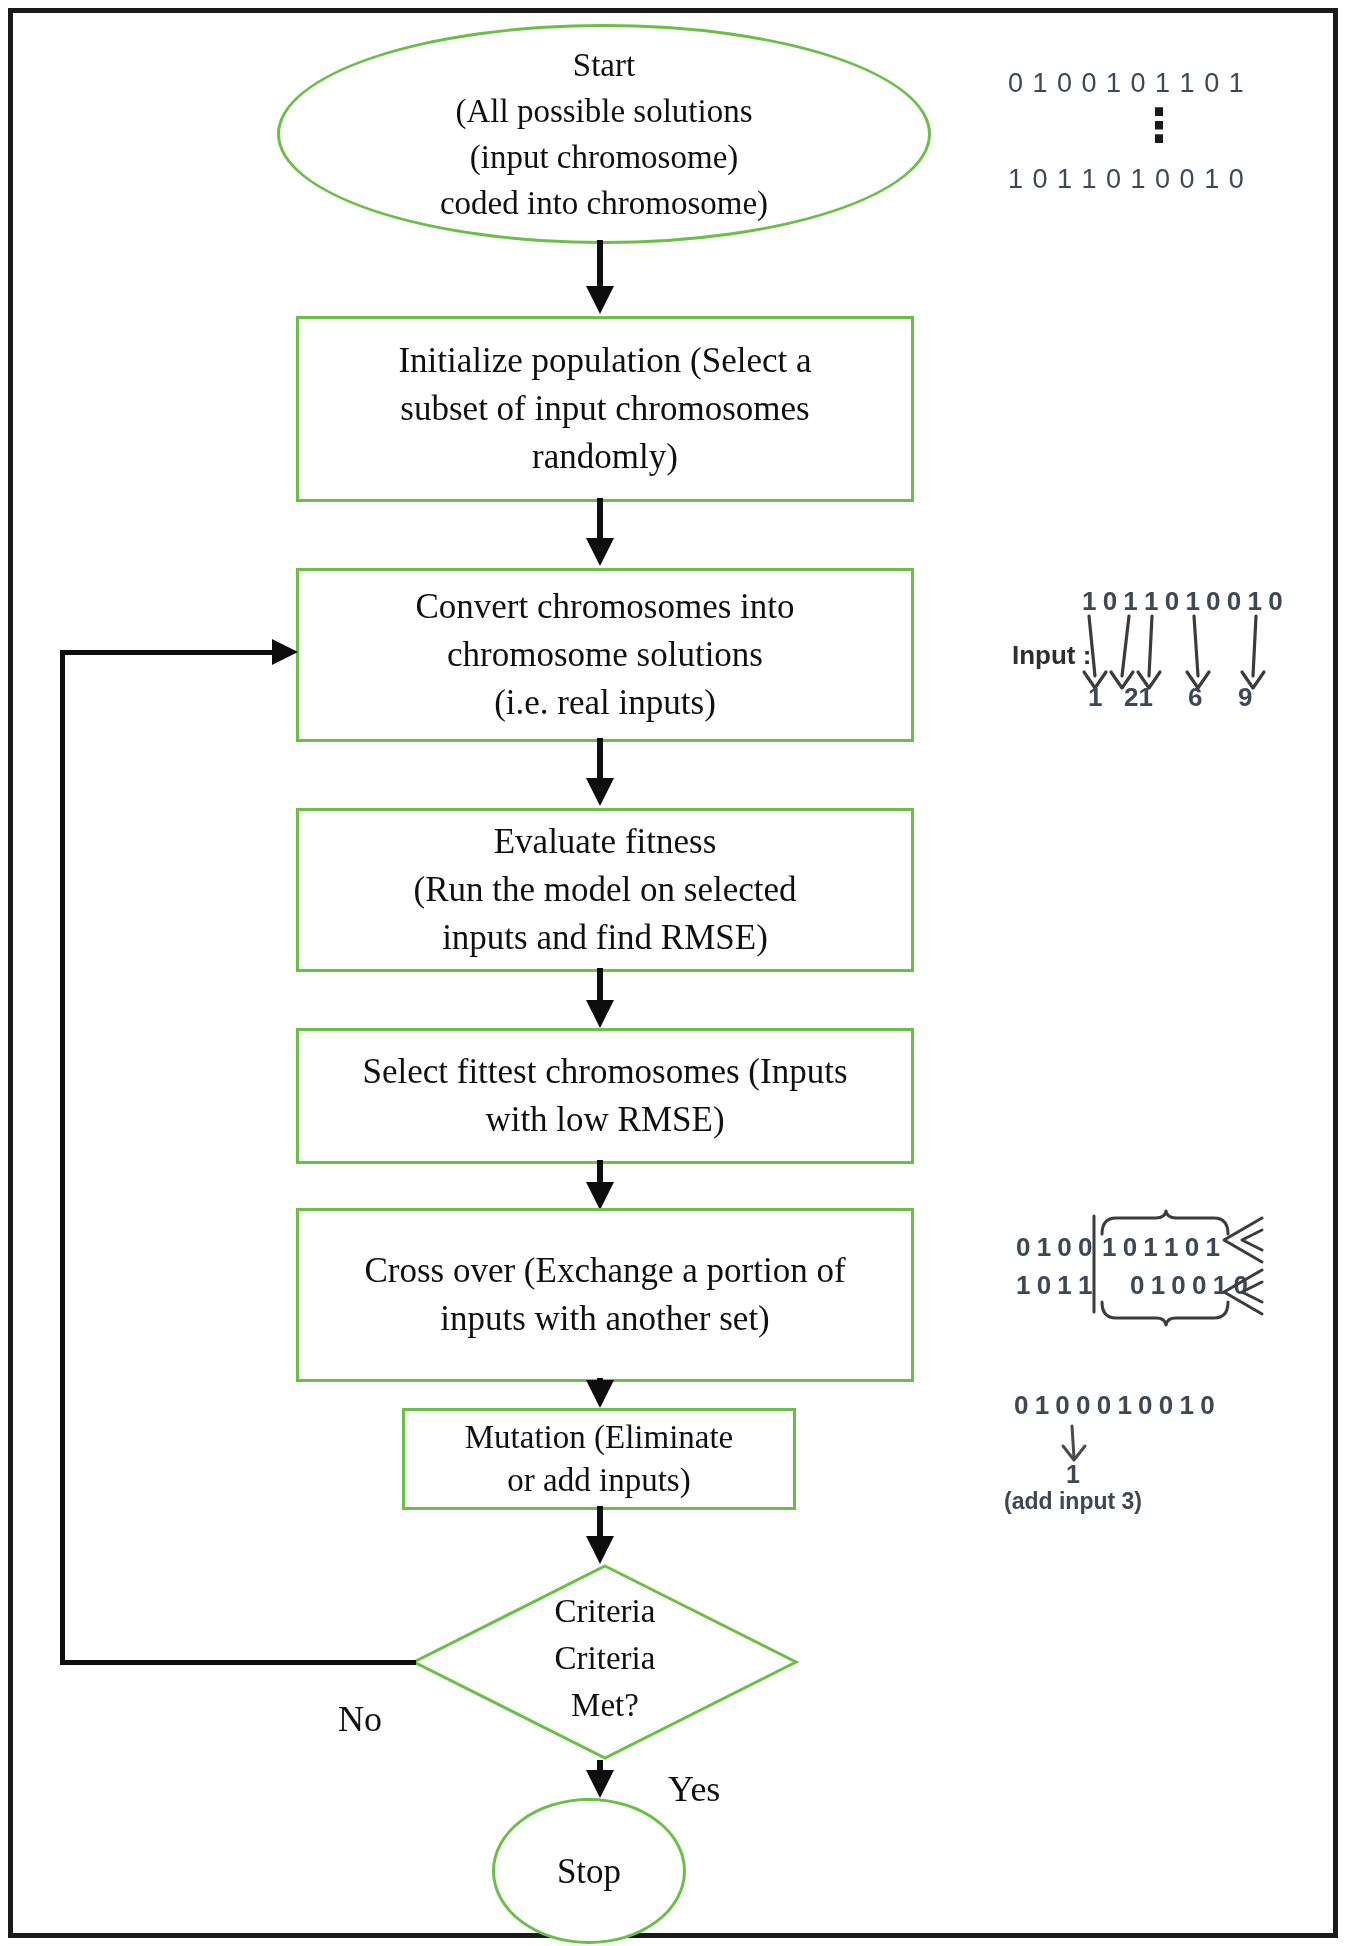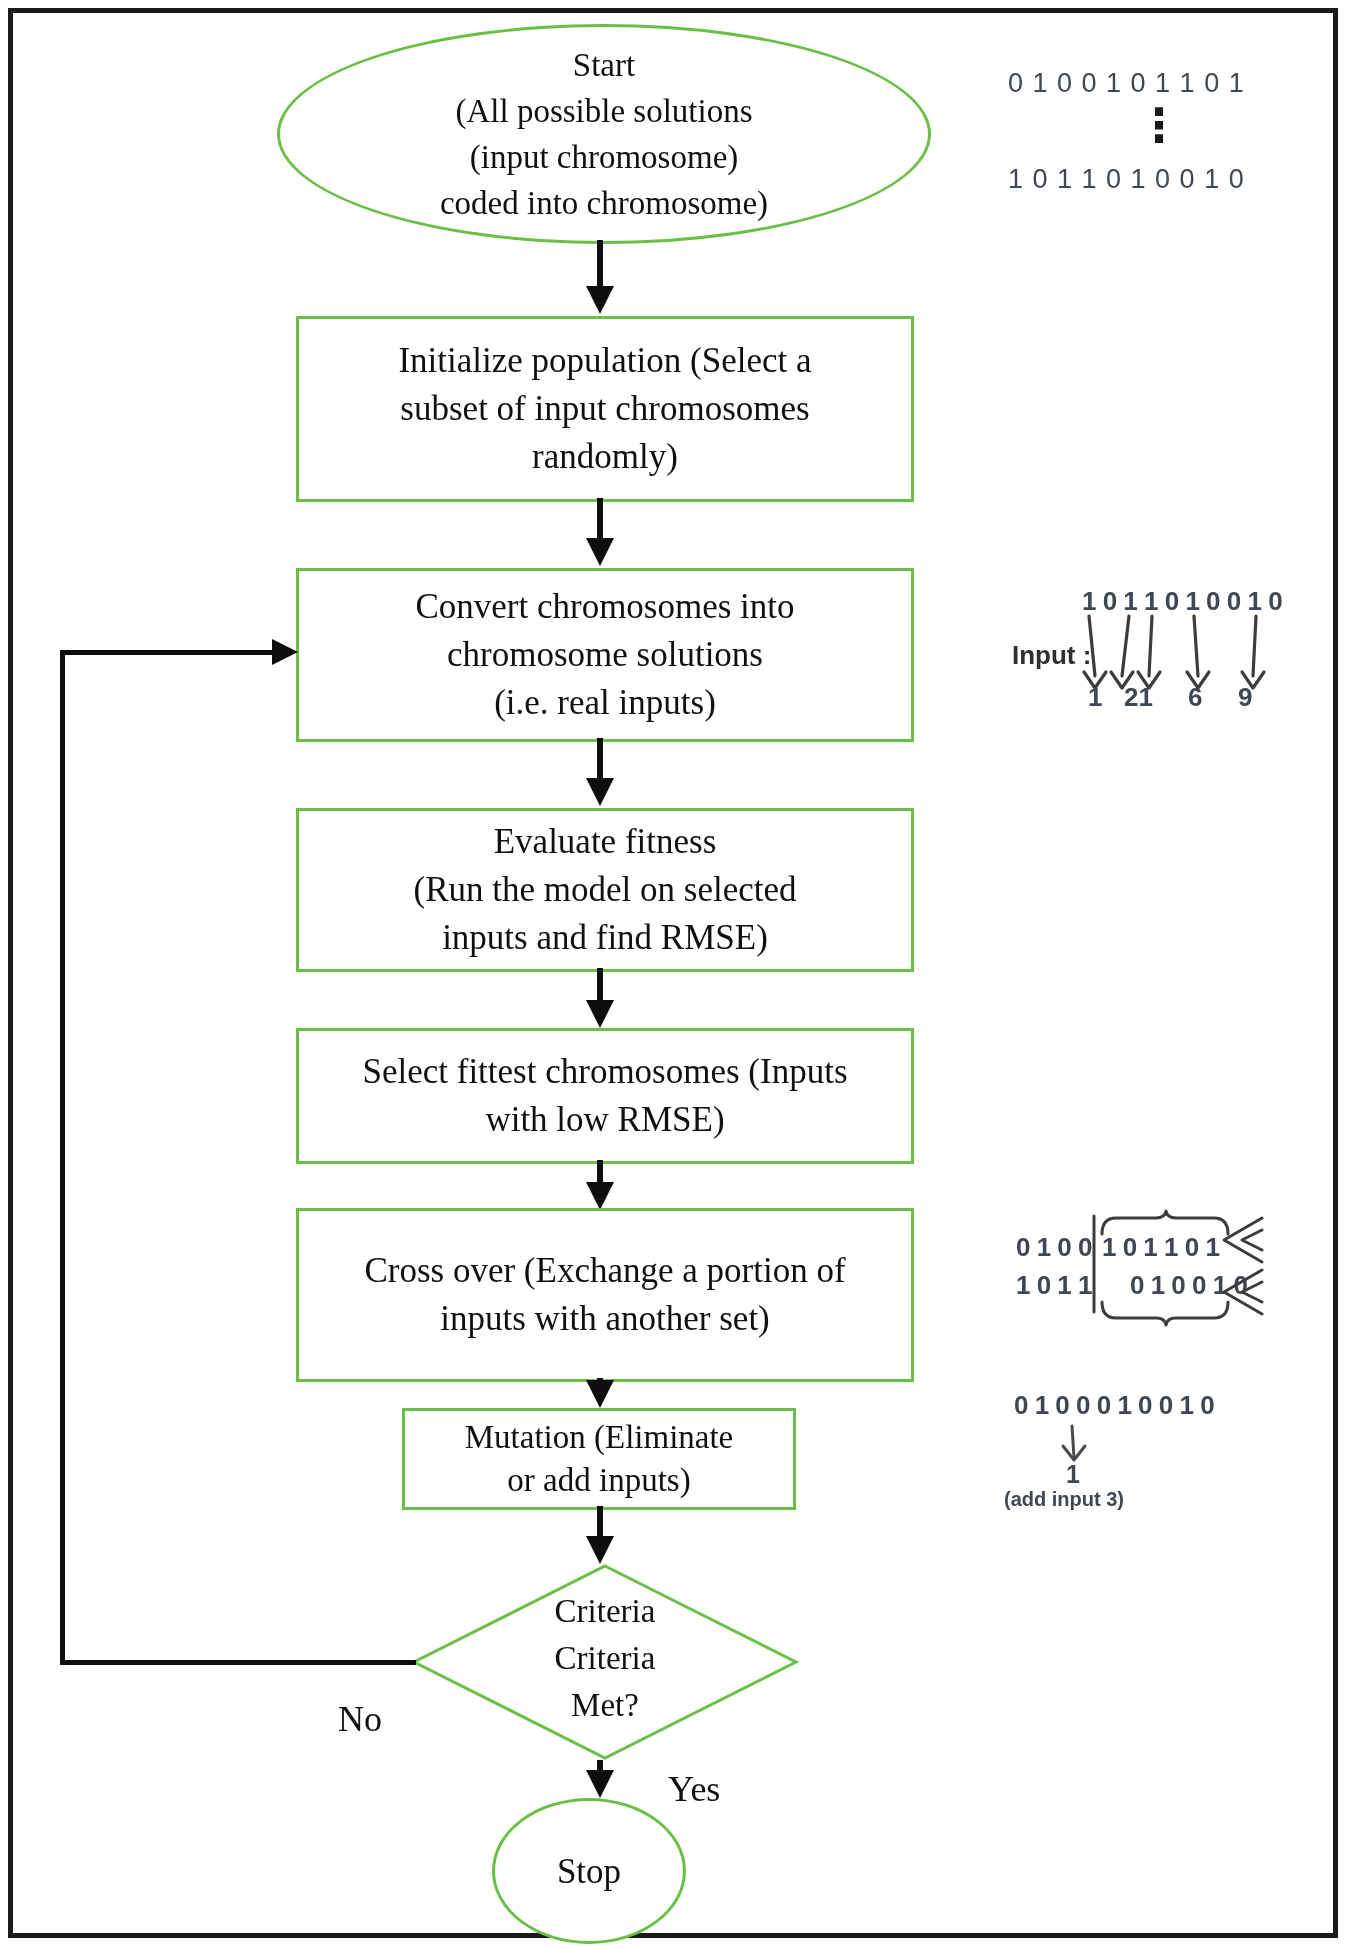--- a/index.html
+++ b/index.html
@@ -136,21 +136,21 @@
   </div>
 
   <div class="bits-sm" style="left:1014px;top:1390px;">0 1 0 0 0 1 0 0 1 0</div>
   <svg style="left:1048px;top:1424px;" width="60" height="48" viewBox="0 0 60 48">
     <g stroke="#4a4a4a" stroke-width="3" fill="none" stroke-linecap="round" stroke-linejoin="round">
       <line x1="24" y1="2" x2="26" y2="34"></line>
       <path d="M15,22 L26,36 L37,22"></path>
     </g>
   </svg>
   <div class="bits-sm" style="left:1066px;top:1460px;font-size:25px;">1</div>
-  <div class="ann-label" style="left:1004px;top:1488px;font-size:20px;color:#3d4854;">(add input 3)</div>
+  <div class="ann-label" style="left:1004px;top:1488px;font-size:23px;color:#3d4854;">(add input 3)</div>
 
   <div class="shaft" style="left:597px;top:1506px;height:32px;"></div>
   <div class="head-down" style="left:586px;top:1536px;"></div>
 
   <svg style="left:408px;top:1560px;" width="394" height="204" viewBox="0 0 394 204">
     <polygon points="197,6 388,102 197,198 6,102" fill="#ffffff" stroke="#6abf47" stroke-width="3"></polygon>
   </svg>
   <div style="position:absolute;left:455px;top:1588px;width:300px;text-align:center;font-size:33px;line-height:1.42;">
     <div>Criteria</div>
     <div>Criteria</div>

